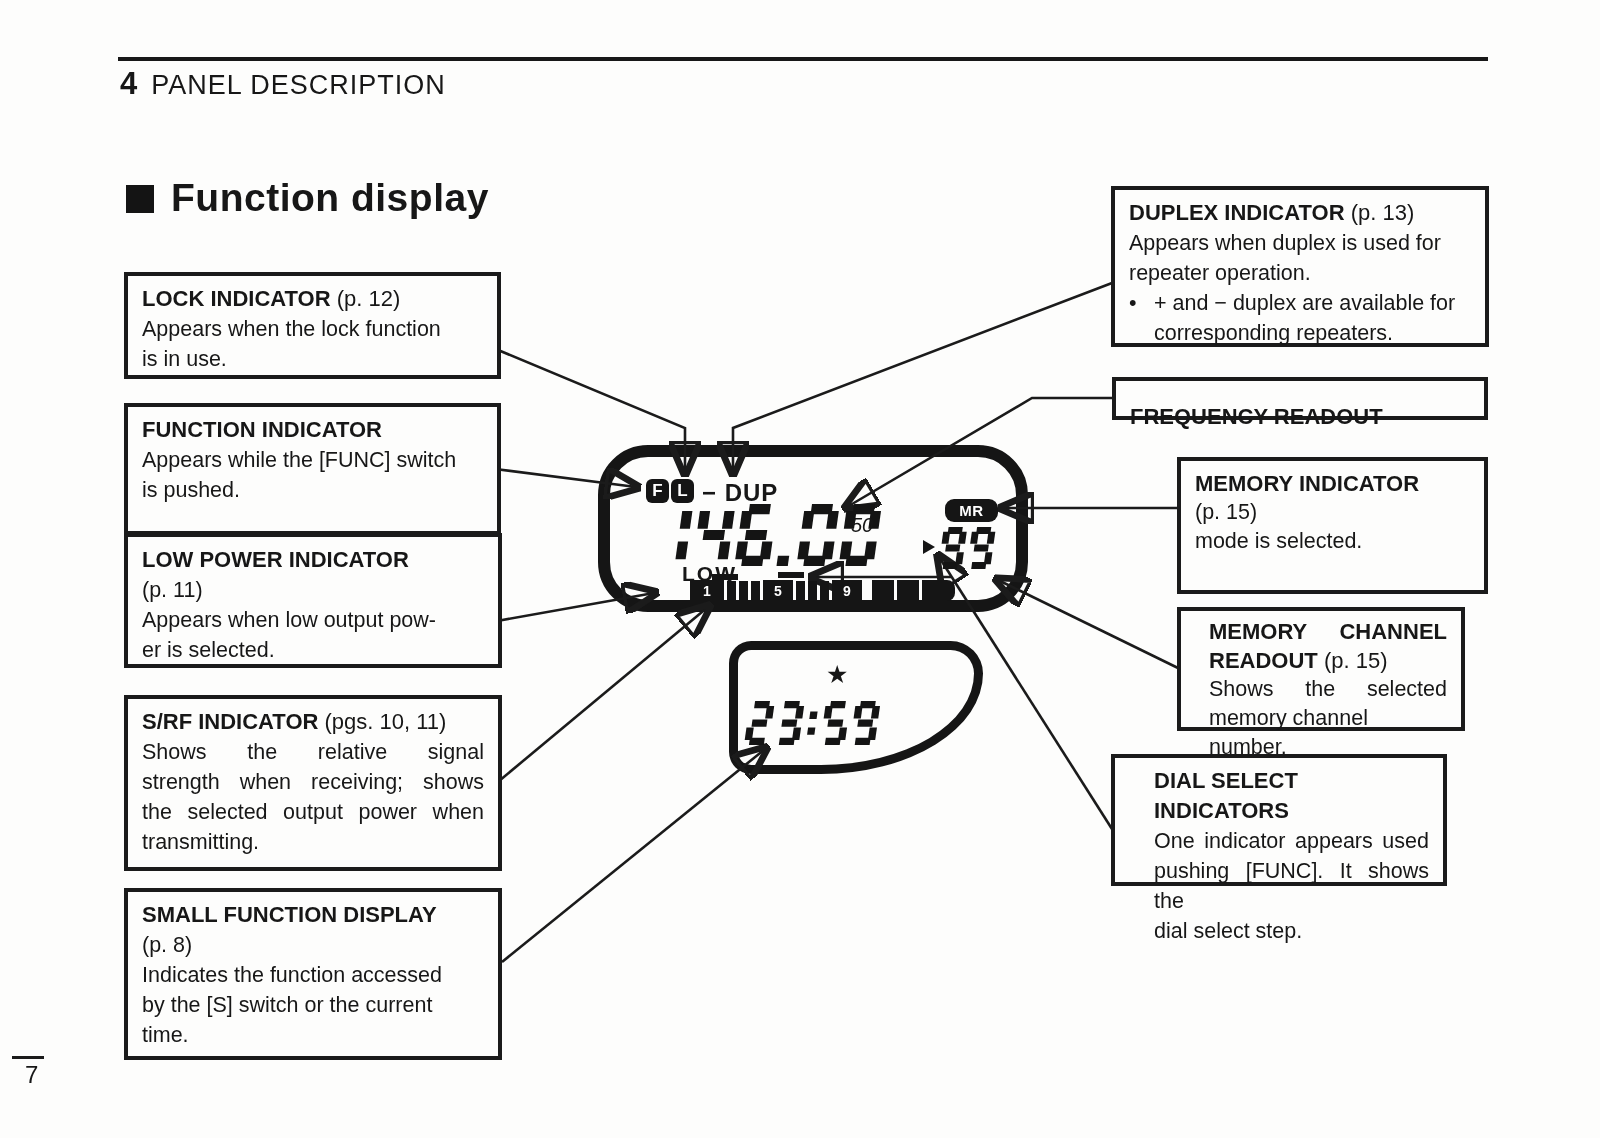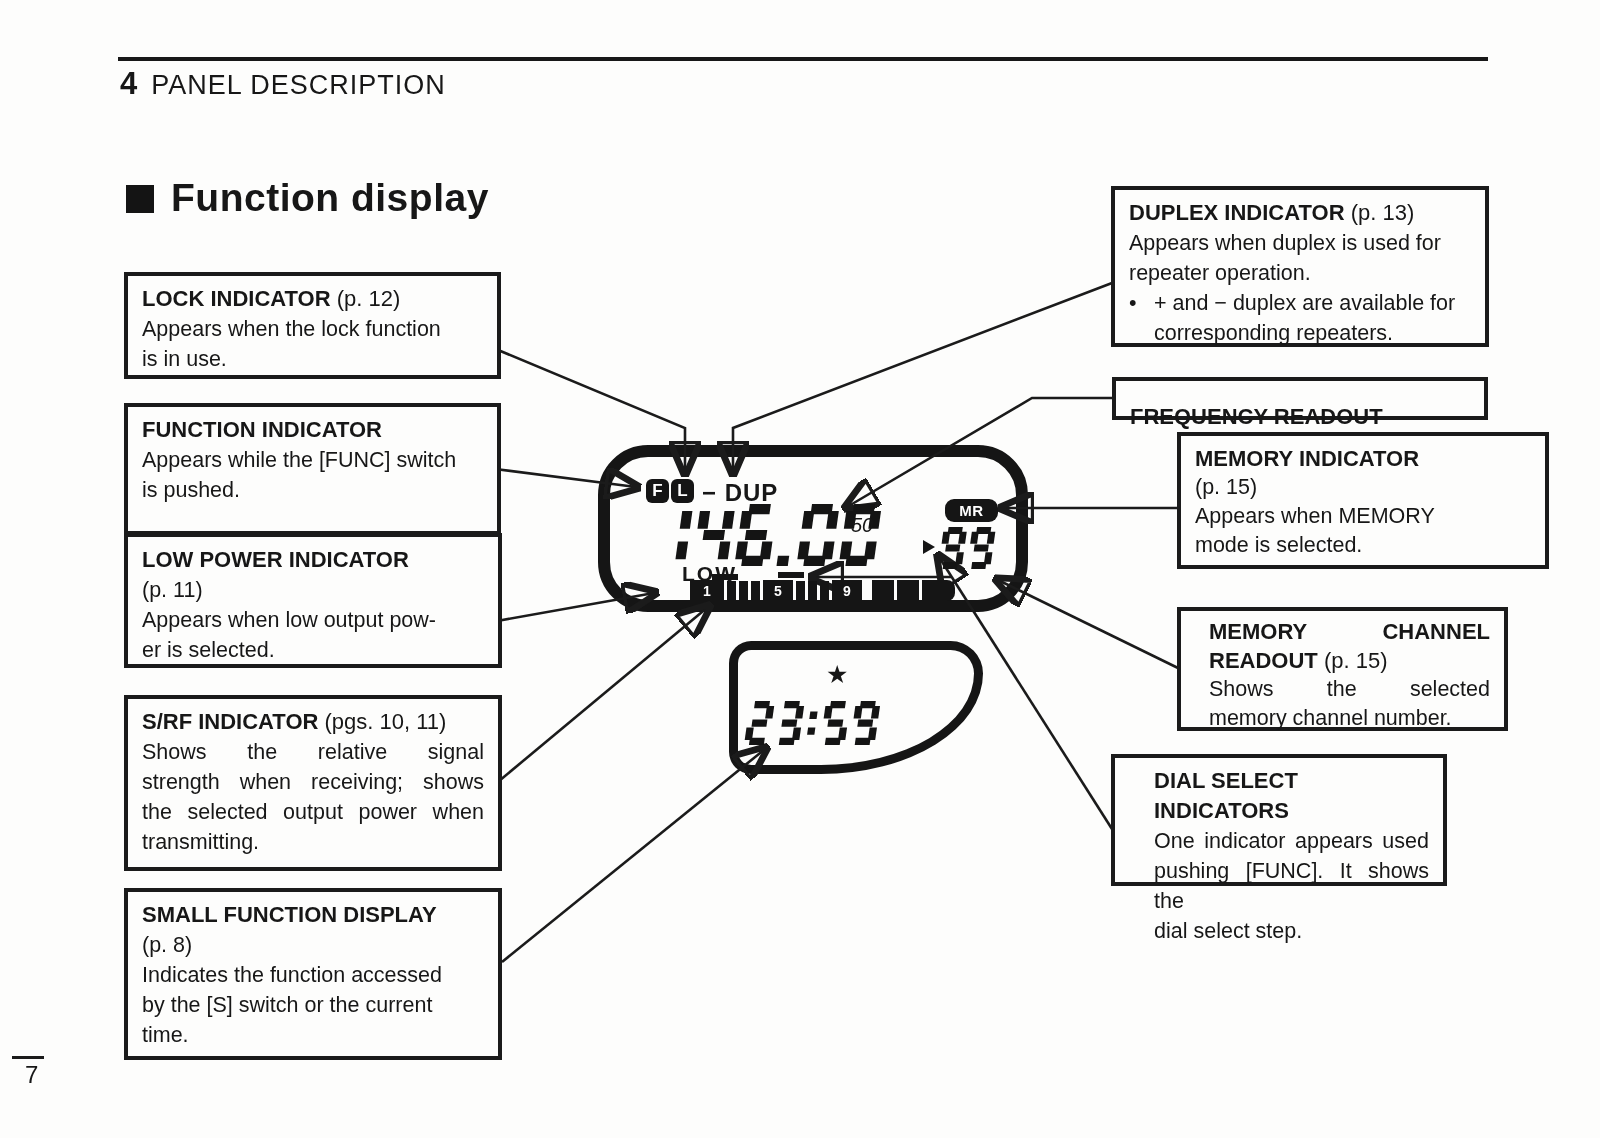--- a/index.html
+++ b/index.html
@@ -144,28 +144,27 @@
       <span class="bullet">•</span>
       <span>+ and − duplex are available for</span>
     </div>
     <div class="bullet-cont">corresponding repeaters.</div>
   </div>
 
   <div class="callout" style="left:1112px;top:377px;width:376px;height:43px;padding-top:21px;">
     <div class="ct">FREQUENCY READOUT</div>
   </div>
 
-  <div class="callout rc" style="left:1177px;top:432px;width:372px;height:137px;">
+  <div class="callout rc" style="left:1177px;top:457px;width:311px;height:137px;">
     <div class="ct">MEMORY INDICATOR</div>
     <div>(p. 15)</div>
-    <div>Appears when MEMORY</div>
     <div>mode is selected.</div>
   </div>
 
-  <div class="callout rc" style="left:1177px;top:607px;width:331px;height:124px;padding-top:6px;padding-left:28px;">
+  <div class="callout rc" style="left:1177px;top:607px;width:288px;height:124px;padding-top:6px;padding-left:28px;">
     <div class="ct j">MEMORY CHANNEL</div>
     <div class="ct"><span>READOUT</span> <span class="ref">(p. 15)</span></div>
     <div class="j">Shows the selected</div>
     <div>memory channel number.</div>
   </div>
 
   <div class="callout" style="left:1111px;top:754px;width:336px;height:132px;padding-left:39px;">
     <div class="ct">DIAL SELECT INDICATORS</div>
     <div class="j">One indicator appears used</div>
     <div class="j">pushing [FUNC].  It shows the</div>

